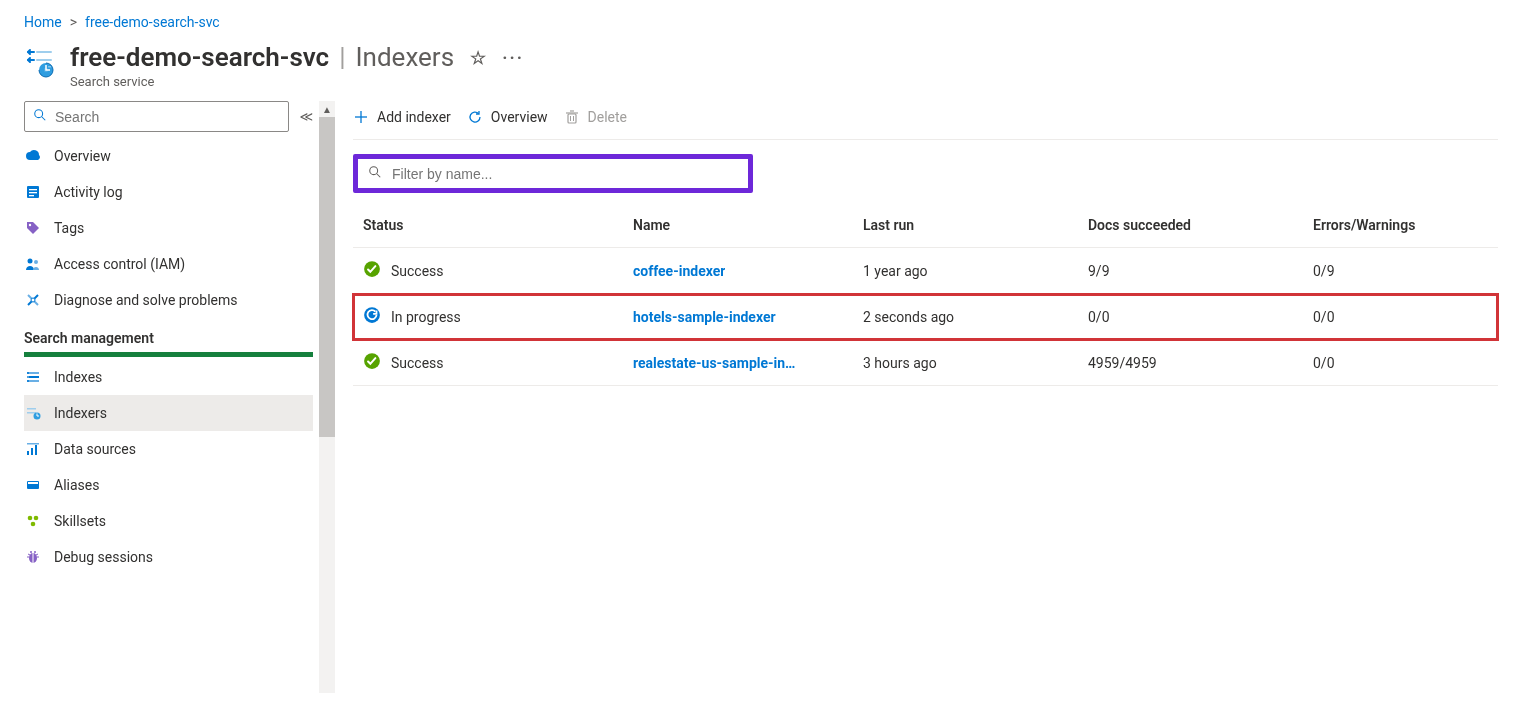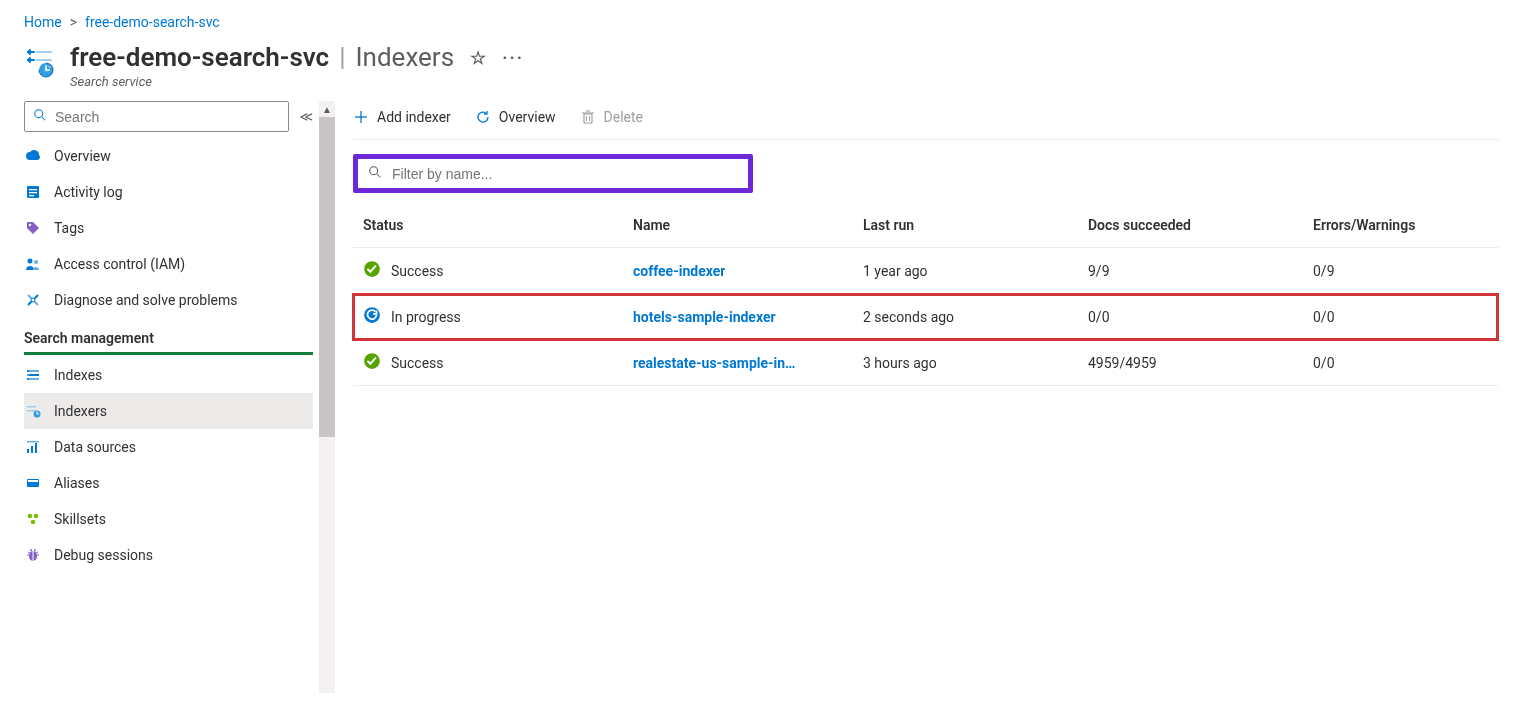--- a/index.html
+++ b/index.html
@@ -36,21 +36,21 @@
 .page-header h1 {
   font-size: 26px;
   font-weight: 600;
   color: #323130;
   display: flex;
   align-items: center;
   gap: 10px;
 }
 .page-header h1 .sep { color: #a19f9d; font-weight: 400; }
 .page-header h1 .sub { color: #605e5c; font-weight: 400; }
-.page-header .subtitle { font-size: 13px; color: #605e5c; margin-top: 2px; font-style: italic; }
+.page-header .subtitle { font-size: 13px; color: #605e5c; margin-top: 2px; }
 .page-header .star { font-size: 18px; color: #605e5c; margin-left: 6px; cursor: pointer; }
 .page-header .more { font-size: 18px; color: #605e5c; margin-left: 6px; cursor: pointer; letter-spacing:2px; }
 
 
 .columns { display: flex; height: calc(100% - 110px); }
 .sidebar {
   width: 335px;
   flex-shrink: 0;
   padding: 0 0 0 24px;
   position: relative;
@@ -99,41 +99,41 @@
 }
 .collapse-chevron { color:#605e5c;font-size:13px;cursor:pointer; }
 
 
 .nav { margin-top: 6px; padding-right: 22px; }
 .nav-section-label {
   font-size: 14px;
   font-weight: 600;
   color: #323130;
   padding: 12px 0 6px 0;
-  border-bottom: 3px solid #15803d;
+  border-bottom: 5px solid #15803d;
   margin-bottom: 2px;
 }
 .nav-item {
   display: flex;
   align-items: center;
   gap: 12px;
   padding: 10px 10px 10px 0;
   cursor: pointer;
   font-size: 14px;
   color: #323130;
 }
 .nav-item.active { background: #edebe9; }
 .nav-item .nicon { width: 18px; display:flex;align-items:center;justify-content:center; }
 .nav-item .nicon svg { width: 16px; height: 16px; }
 
 
 .toolbar {
   display: flex;
   align-items: center;
-  gap: 24px;
+  gap: 16px;
   padding: 8px 0 14px 0;
   border-bottom: 1px solid #edebe9;
 }
 .toolbar .tbtn {
   display: flex; align-items: center; gap: 8px;
   font-size: 14px; color: #323130; cursor: pointer;
   background:none;border:none;font-family:inherit;
 }
 .toolbar .tbtn.disabled { color: #a19f9d; cursor: default; }
 .toolbar .tbtn svg { width: 16px; height: 16px; }

